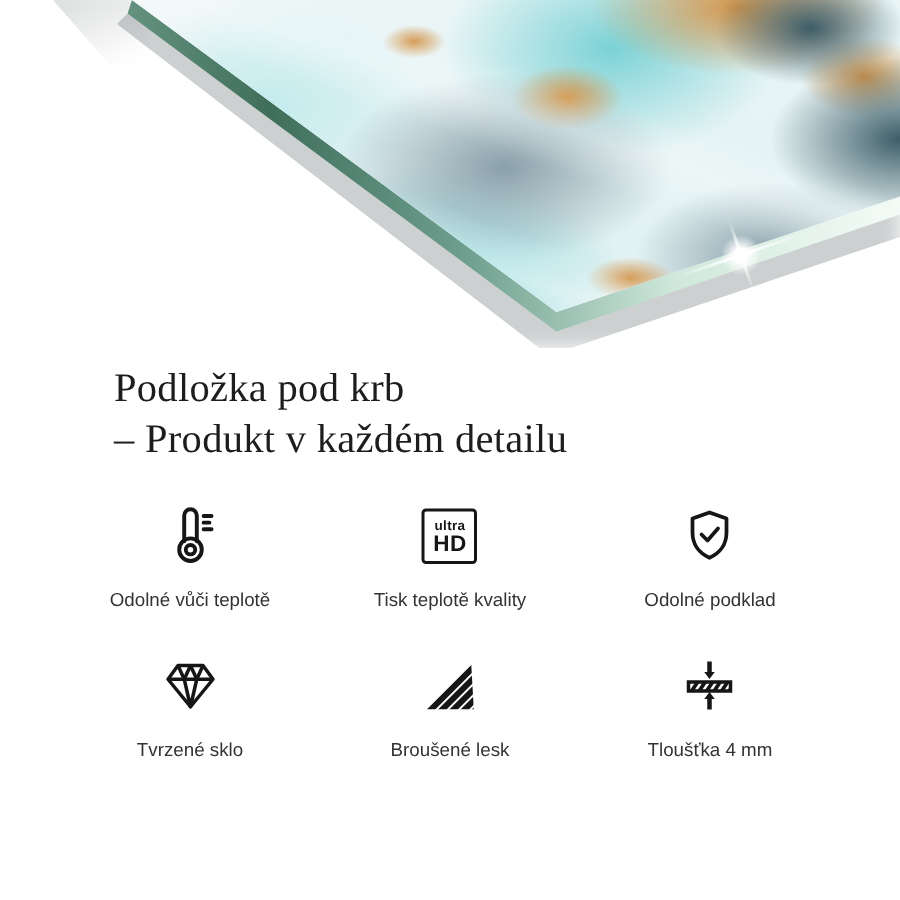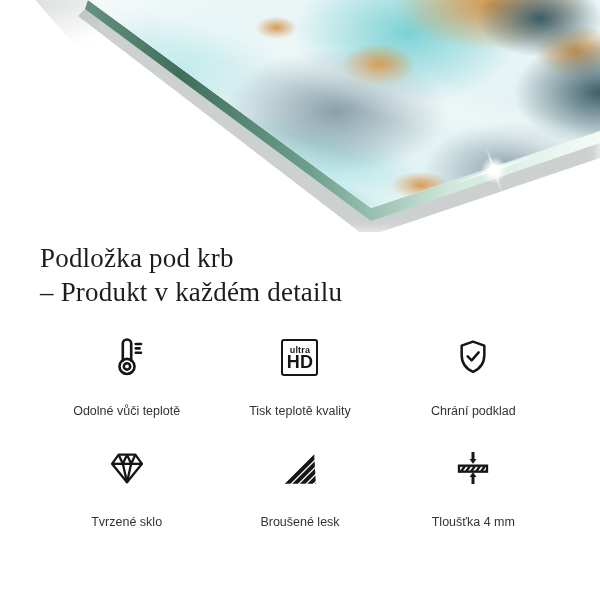--- a/index.html
+++ b/index.html
@@ -51,40 +51,40 @@
   .sparkle .glow { position:absolute; left:-14px; top:-14px; width:28px; height:28px;
     background:radial-gradient(circle, #fff 0 22%, rgba(255,255,255,0) 68%); }
   .sparkle .ray-h { position:absolute; left:-45px; top:-1px; width:90px; height:2px;
     background:linear-gradient(to right, transparent, #fff 45%, #fff 55%, transparent);
     transform:rotate(-19deg); }
   .sparkle .ray-v { position:absolute; left:-1px; top:-24px; width:2px; height:48px;
     background:linear-gradient(to bottom, transparent, #fff 45%, #fff 55%, transparent);
     transform:rotate(-19deg); }
 
   
-  .content { padding:0 40px; }
+  .content { padding:0 40px;margin-left:36px; }
   .page-title { margin-top:9px; font-family:"Liberation Serif","DejaVu Serif",serif;
     font-size:27px; line-height:34px; font-weight:400; color:var(--text-title,#1d1d1d);
     letter-spacing:.2px; }
   .page-desc { margin-top:13px; width:528px; font-size:13px; line-height:24px;
     color:var(--text-body,#3f3f3f); }
 
   
   .features { margin:25px 40px 0; display:grid; grid-template-columns:repeat(3,1fr);
     row-gap:27px; }
   .feature { display:flex; flex-direction:column; align-items:center; }
   .icon-box { height:46px; display:flex; align-items:center; justify-content:flex-start;
     color:var(--icon-stroke,#161616); }
-  .feature-label { margin-top:24px; font-size:12.5px; color:var(--text-label,#333); }
+  .feature-label { margin-top:13px; font-size:12.5px; color:var(--text-label,#333); }
 
   .uhd { width:37px; height:37px; border:2.6px solid var(--icon-stroke,#161616);
     border-radius:3px; display:flex; flex-direction:column; align-items:center;
     justify-content:center; color:var(--icon-stroke,#161616); }
   .uhd .u-top { font-size:9px; font-weight:700; line-height:10px; letter-spacing:.2px; }
-  .uhd .u-bot { font-size:18px; font-weight:800; line-height:15px; letter-spacing:.3px; }
+  .uhd .u-bot { font-size:15px; font-weight:800; line-height:15px; letter-spacing:.3px; }
 
   svg { display:block; }
 </style>
 </head>
 <body>
 
 <div class="hero">
   <div class="corner-shadow"></div>
   <div class="glass-dropshadow"></div>
   <div class="glass-edge"></div>
@@ -130,21 +130,21 @@
     <div class="feature-label">Tisk teplotě kvality</div>
   </div>
 
   <div class="feature">
     <div class="icon-box">
       <svg width="40" height="40" viewBox="0 0 24 24" fill="none" stroke="currentColor" stroke-width="1.5" stroke-linecap="round" stroke-linejoin="round">
         <path d="M12 2.8 L18.8 5.2 V10.8 C18.8 15.8 15.9 19.2 12 20.9 C8.1 19.2 5.2 15.8 5.2 10.8 V5.2 Z"></path>
         <path d="M8.8 11.6 L11.2 14 L15.4 9.2"></path>
       </svg>
     </div>
-    <div class="feature-label">Chrání podklad</div>
+    <div class="feature-label">Odolné podklad</div>
   </div>
 
   <div class="feature">
     <div class="icon-box">
       <svg width="42" height="40" viewBox="0 0 24 24" fill="none" stroke="currentColor" stroke-width="1.4" stroke-linejoin="round">
         <path d="M7 4 H17 L21 9.5 L12 20.5 L3 9.5 Z"></path>
         <path d="M3 9.5 H21"></path>
         <path d="M7 4 L9.5 9.5 L12 20.5 L14.5 9.5 L17 4"></path>
         <path d="M12 4 L9.5 9.5 M12 4 L14.5 9.5"></path>
       </svg>

